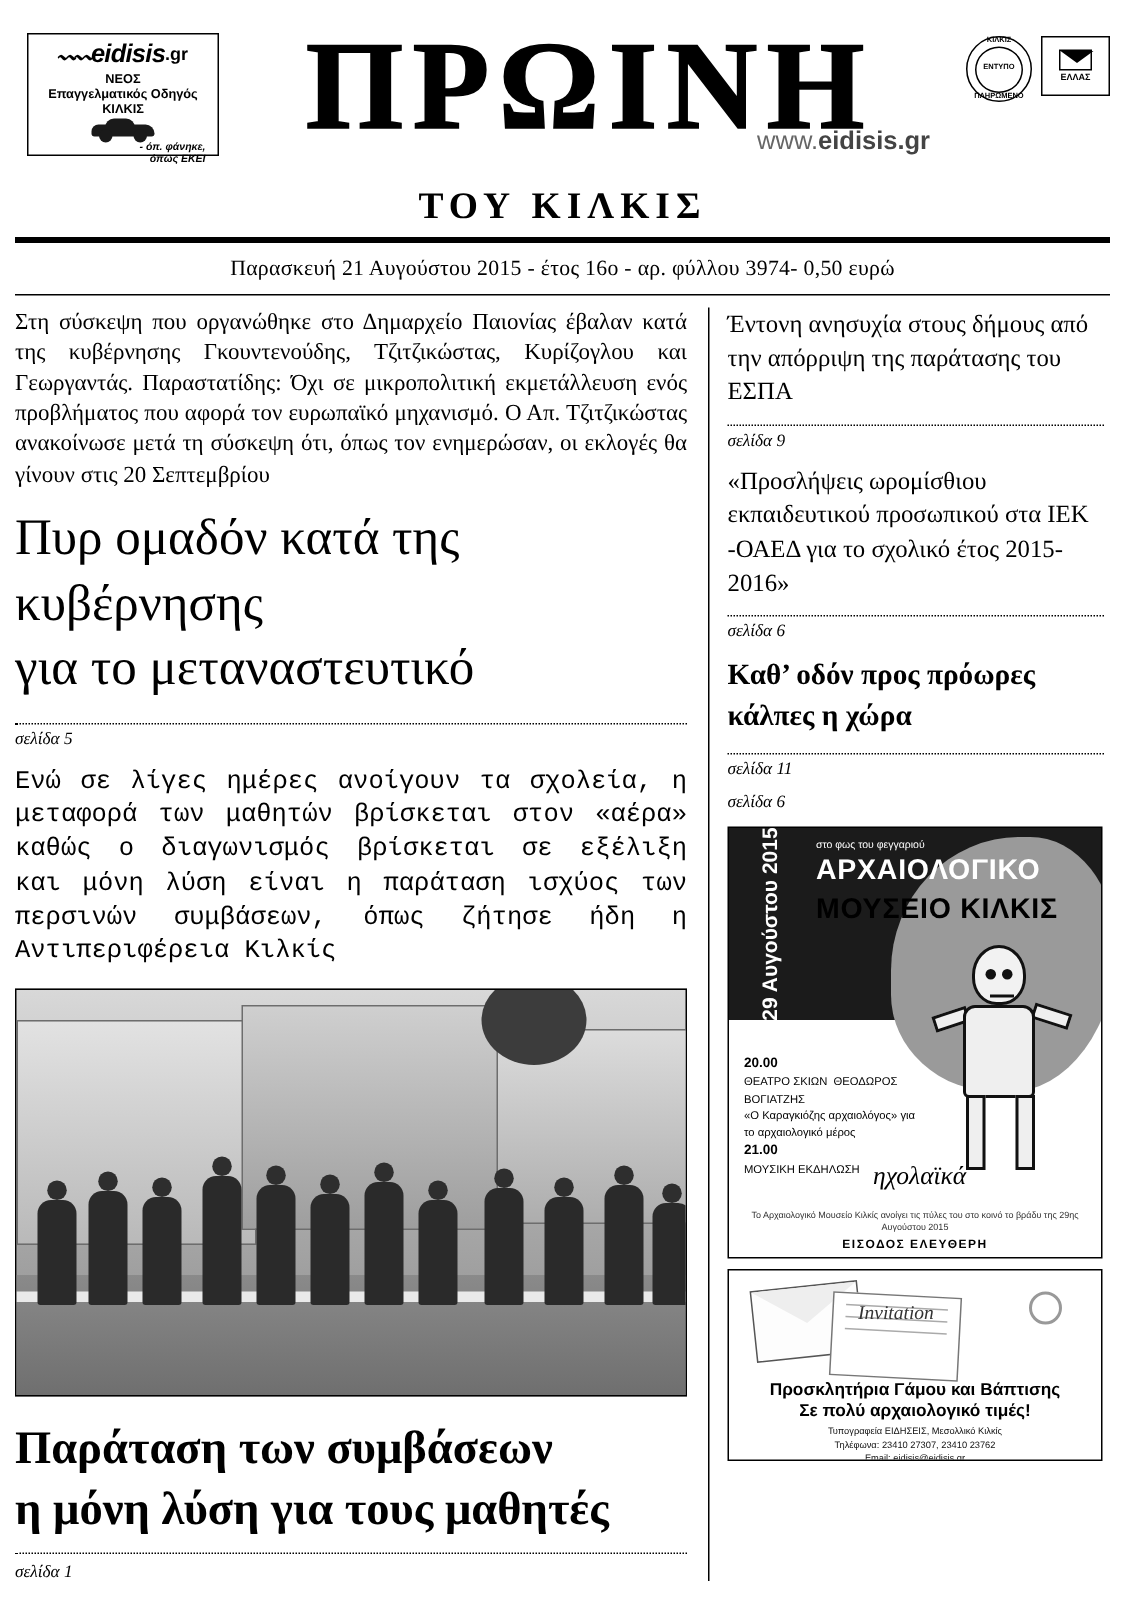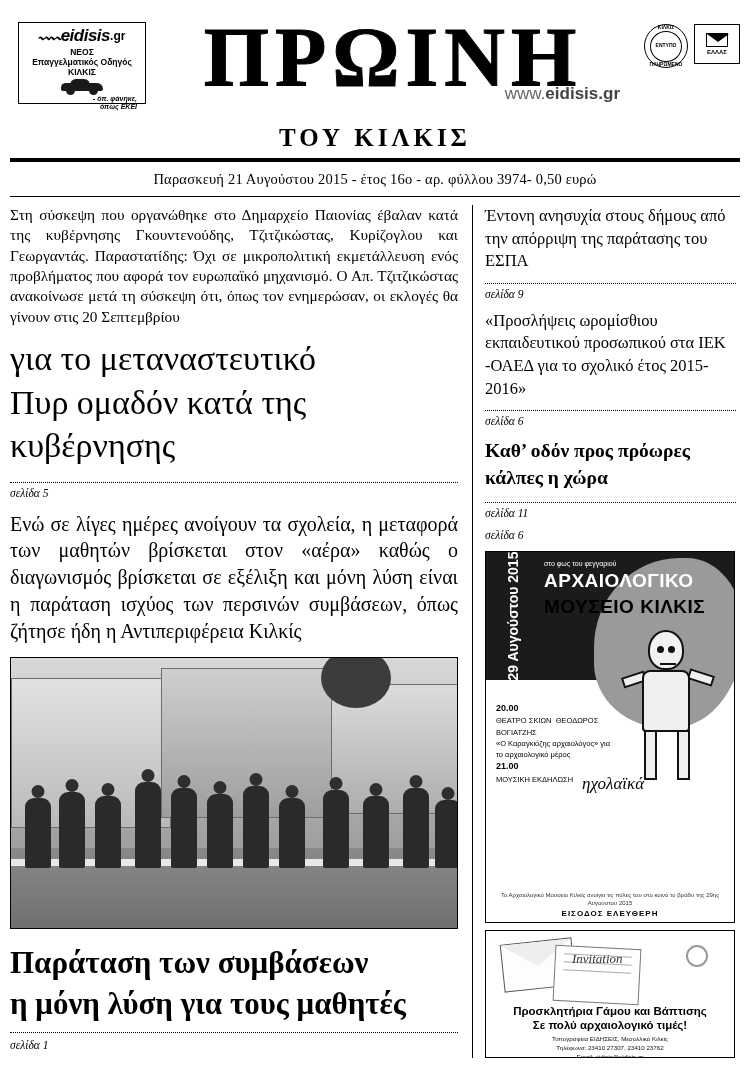--- a/index.html
+++ b/index.html
@@ -78,21 +78,21 @@
   .lead-p { font-size:15.3px; line-height:1.33; text-align:justify; margin:0 0 10px; }
   .headline-main {
     font-size:34px; line-height:1.28; font-weight:normal; margin:10px 0 0;
     font-family:"Liberation Serif", serif;
   }
   .headline-main span { display:block; }
   .dots { border-bottom:1.5px dotted #000; margin:14px 0 4px; height:0; }
   .dots-r { border-bottom:1.5px dotted #000; margin:10px 0 4px; height:0; }
   .pageref { font-size:11.5px; font-style:italic; margin:0 0 12px; }
   .pageref-r { font-size:11.5px; font-style:italic; margin:0 0 10px; }
-  .body-p { font-size:20px; line-height:1.34; text-align:justify; margin:0 0 12px; }
+  .body-p { font-size:17px; line-height:1.34; text-align:justify; margin:0 0 12px;font-family:Liberation Mono, monospace; }
 
   
   .photo { width:448px; height:272px; position:relative; overflow:hidden; border:1px solid #000; background:#9a9a9a; }
   .photo .sky { position:absolute; inset:0; background:linear-gradient(#d8d8d8,#bdbdbd 38%, #a8a8a8 55%, #8f8f8f 100%); }
   .photo .bus { position:absolute; background:#c9c9c9; border:1px solid #6d6d6d; }
   .photo .bus1 { left:0px; top:20px; width:160px; height:150px; background:linear-gradient(#e2e2e2,#b9b9b9); }
   .photo .bus2 { left:150px; top:10px; width:180px; height:150px; background:linear-gradient(#cfcfcf,#9e9e9e); }
   .photo .bus3 { left:320px; top:26px; width:130px; height:130px; background:linear-gradient(#dcdcdc,#adadad); }
   .photo .ground { position:absolute; left:0; bottom:0; width:100%; height:80px; background:linear-gradient(#8a8a8a,#6f6f6f); }
   .photo .kerb { position:absolute; left:0; bottom:62px; width:100%; height:7px; background:#e9e9e9; }
@@ -104,21 +104,21 @@
   .headline-photo span { display:block; }
   .pageref-b { font-size:11.5px; font-style:italic; margin:6px 0 0; }
 
   
   .rh1 { font-size:16.5px; line-height:1.37; margin:0 0 4px; }
   .rh2 { font-size:16.5px; line-height:1.37; margin:0 0 4px; }
   .rh-big { font-size:19.5px; line-height:1.4; margin:0 0 4px;font-weight:bold; }
   .rh-bold { font-size:19.5px; line-height:1.4; margin:0 0 4px; font-weight:bold; }
 
   
-  .poster { width:250px; height:372px; border:1px solid #000; position:relative; overflow:hidden; background:#fff; margin-top:6px; }
+  .poster { width:250px; height:288px; border:1px solid #000; position:relative; overflow:hidden; background:#fff; margin-top:6px; }
   .poster .topband { position:absolute; left:0; top:0; width:100%; height:128px; background:#1b1b1b; }
   .poster .ptitle1 { position:absolute; left:58px; top:18px; color:#fff; font-family:"Liberation Sans", sans-serif; font-size:19px; font-weight:bold; letter-spacing:0.5px; }
   .poster .ptitle2 { position:absolute; left:58px; top:44px; color:#000000; font-family:"Liberation Sans", sans-serif; font-size:19px; font-weight:bold; letter-spacing:0.5px; }
   .poster .ptagline { position:absolute; left:58px; top:8px; color:#fff; font-family:"Liberation Sans", sans-serif; font-size:7px; }
   .poster .vdate {
     position:absolute; left:-38px; top:56px; width:130px;
     transform:rotate(-90deg);
     color:#fff; font-family:"Liberation Sans", sans-serif; font-size:14px; font-weight:bold;
     text-align:center;
   }
@@ -204,22 +204,22 @@
   <div class="rule-thick"></div>
   <div class="dateline">Παρασκευή  21 Αυγούστου 2015 - έτος 16ο - αρ. φύλλου 3974- 0,50 ευρώ</div>
   <div class="rule-thin"></div>
 
   <div class="content">
 
     <div class="col-left">
       <p class="lead-p">Στη σύσκεψη που οργανώθηκε στο Δημαρχείο Παιονίας έβαλαν κατά της κυβέρνησης Γκουντενούδης, Τζιτζικώστας, Κυρίζογλου και Γεωργαντάς. Παραστατίδης: Όχι σε μικροπολιτική εκμετάλλευση ενός προβλήματος που αφορά τον ευρωπαϊκό μηχανισμό. Ο Απ. Τζιτζικώστας ανακοίνωσε μετά τη σύσκεψη ότι, όπως τον ενημερώσαν,  οι εκλογές θα γίνουν στις 20 Σεπτεμβρίου</p>
 
       <h3 class="headline-main">
+        <span>Πυρ ομαδόν κατά της κυβέρνησης</span>
         <span>για το μεταναστευτικό</span>
-        <span>Πυρ ομαδόν κατά της κυβέρνησης</span>
       </h3>
 
       <div class="dots"></div>
       <p class="pageref">σελίδα  5</p>
 
       <p class="body-p">Ενώ σε λίγες ημέρες ανοίγουν τα σχολεία, η μεταφορά των μαθητών βρίσκεται στον «αέρα» καθώς ο διαγωνισμός βρίσκεται σε εξέλιξη και μόνη λύση είναι η παράταση ισχύος των περσινών συμβάσεων, όπως ζήτησε ήδη η Αντιπεριφέρεια Κιλκίς</p>
 
       <div class="photo">
         <div class="sky"></div>
         <div class="bus bus1"></div>

